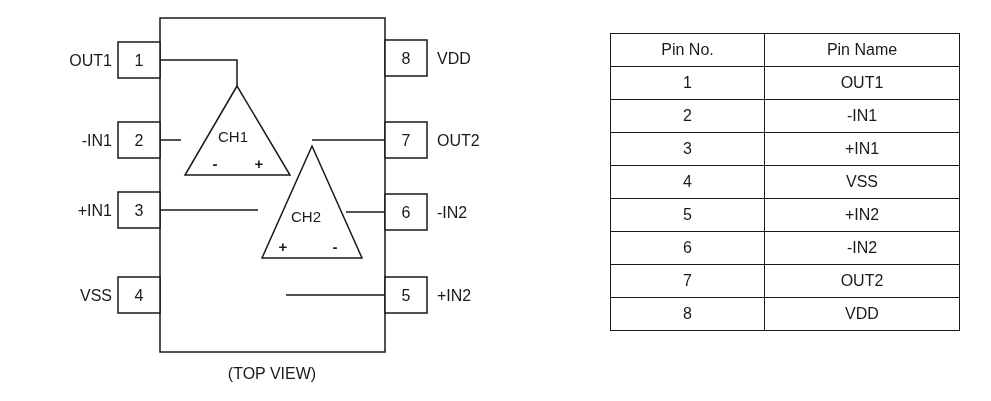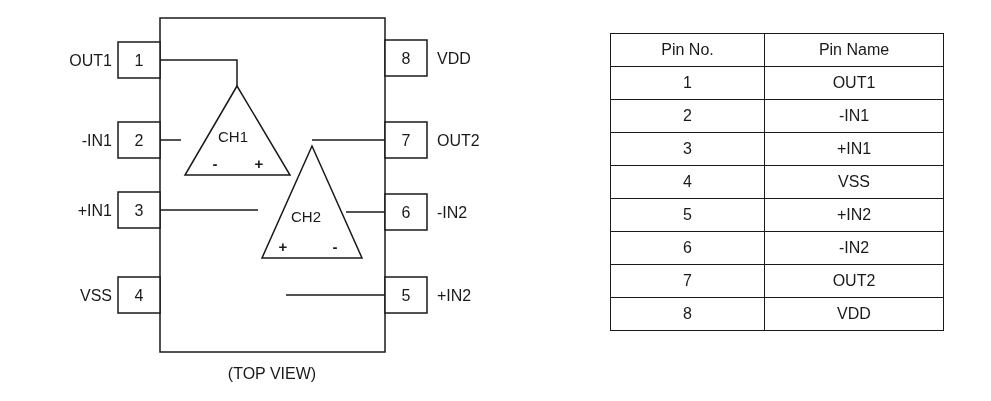--- a/index.html
+++ b/index.html
@@ -31,21 +31,21 @@
   }
   .pin-table th, .pin-table td {
     border: 1px solid #1a1a1a;
     text-align: center;
     vertical-align: middle;
     font-weight: 400;
     height: 33px;
     padding: 0 8px;
   }
   .pin-table .col-no { width: 154px; }
-  .pin-table .col-name { width: 179px; }
+  .pin-table .col-name { width: 195px; }
 </style>
 </head>
 <body>
 
 <div class="page">
 
   <svg class="diagram-svg" width="560" height="401" viewBox="0 0 560 401">
 
     <polyline class="wire" points="160,60 237,60 237,88"></polyline>
     <polyline class="wire" points="160,140 181,140 181,186 213,186 213,175"></polyline>

